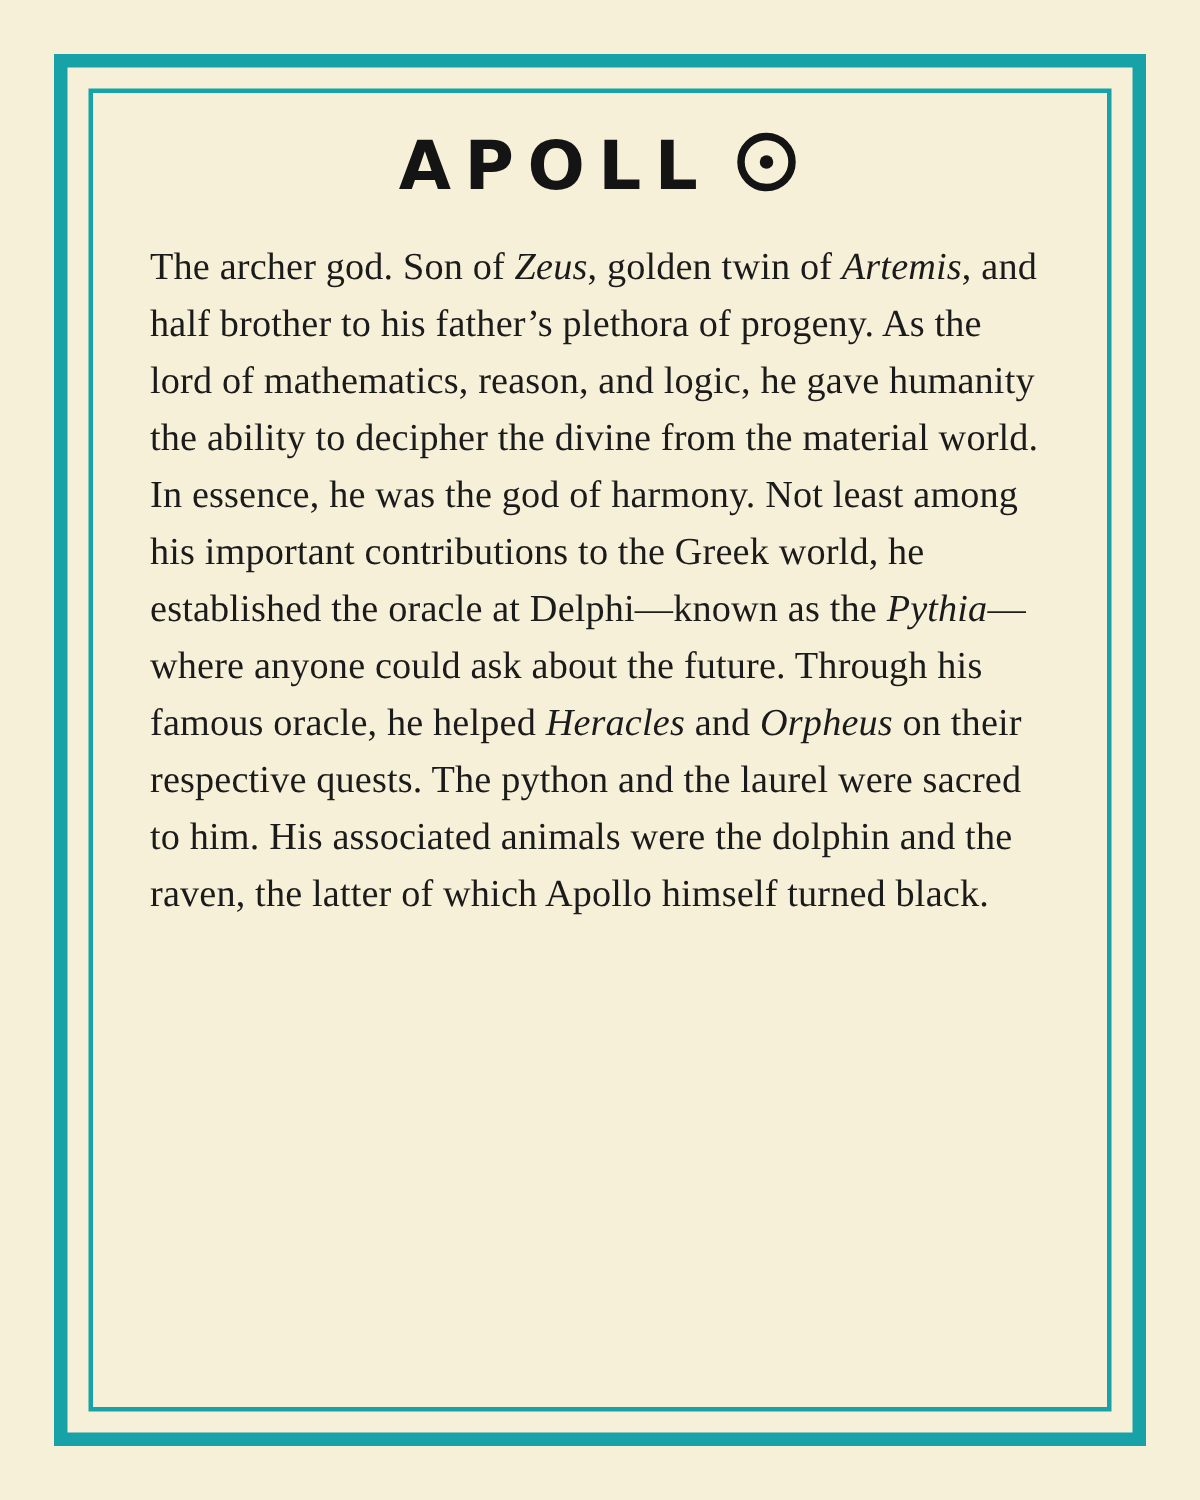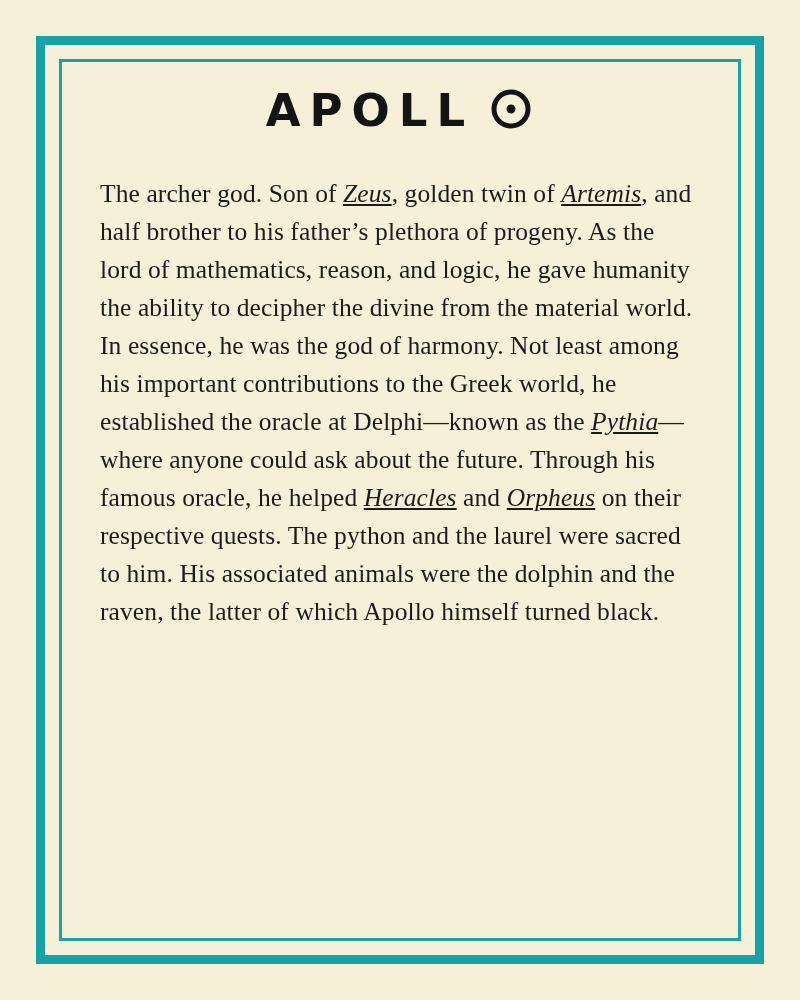--- a/index.html
+++ b/index.html
@@ -46,21 +46,21 @@
     top: 62px;
     right: 68px;
     bottom: 62px;
   }
   .title-row {
     display: flex;
     align-items: center;
     justify-content: center;
     gap: 14px;
     margin-top: 26px;
-    margin-bottom: 42px;
+    margin-bottom: 26px;
   }
   .title {
     font-family: "DejaVu Sans", sans-serif;
     font-weight: bold;
     font-size: 45px;
     letter-spacing: 9px;
     color: #141414;
     line-height: 1;
     white-space: nowrap;
   }
@@ -79,21 +79,20 @@
     line-height: 1.49;
     color: #1b1b1b;
     text-align: left;
     letter-spacing: 0.1px;
     max-width: 600px;
     margin-left: auto;
     margin-right: auto;
   }
   .body-text em {
     font-style: italic;
-    text-decoration: underline;
   }
 </style>
 </head>
 <body>
 
 <div class="page">
   <div class="frame-outer">
     <div class="frame-inner"></div>
   </div>
 

